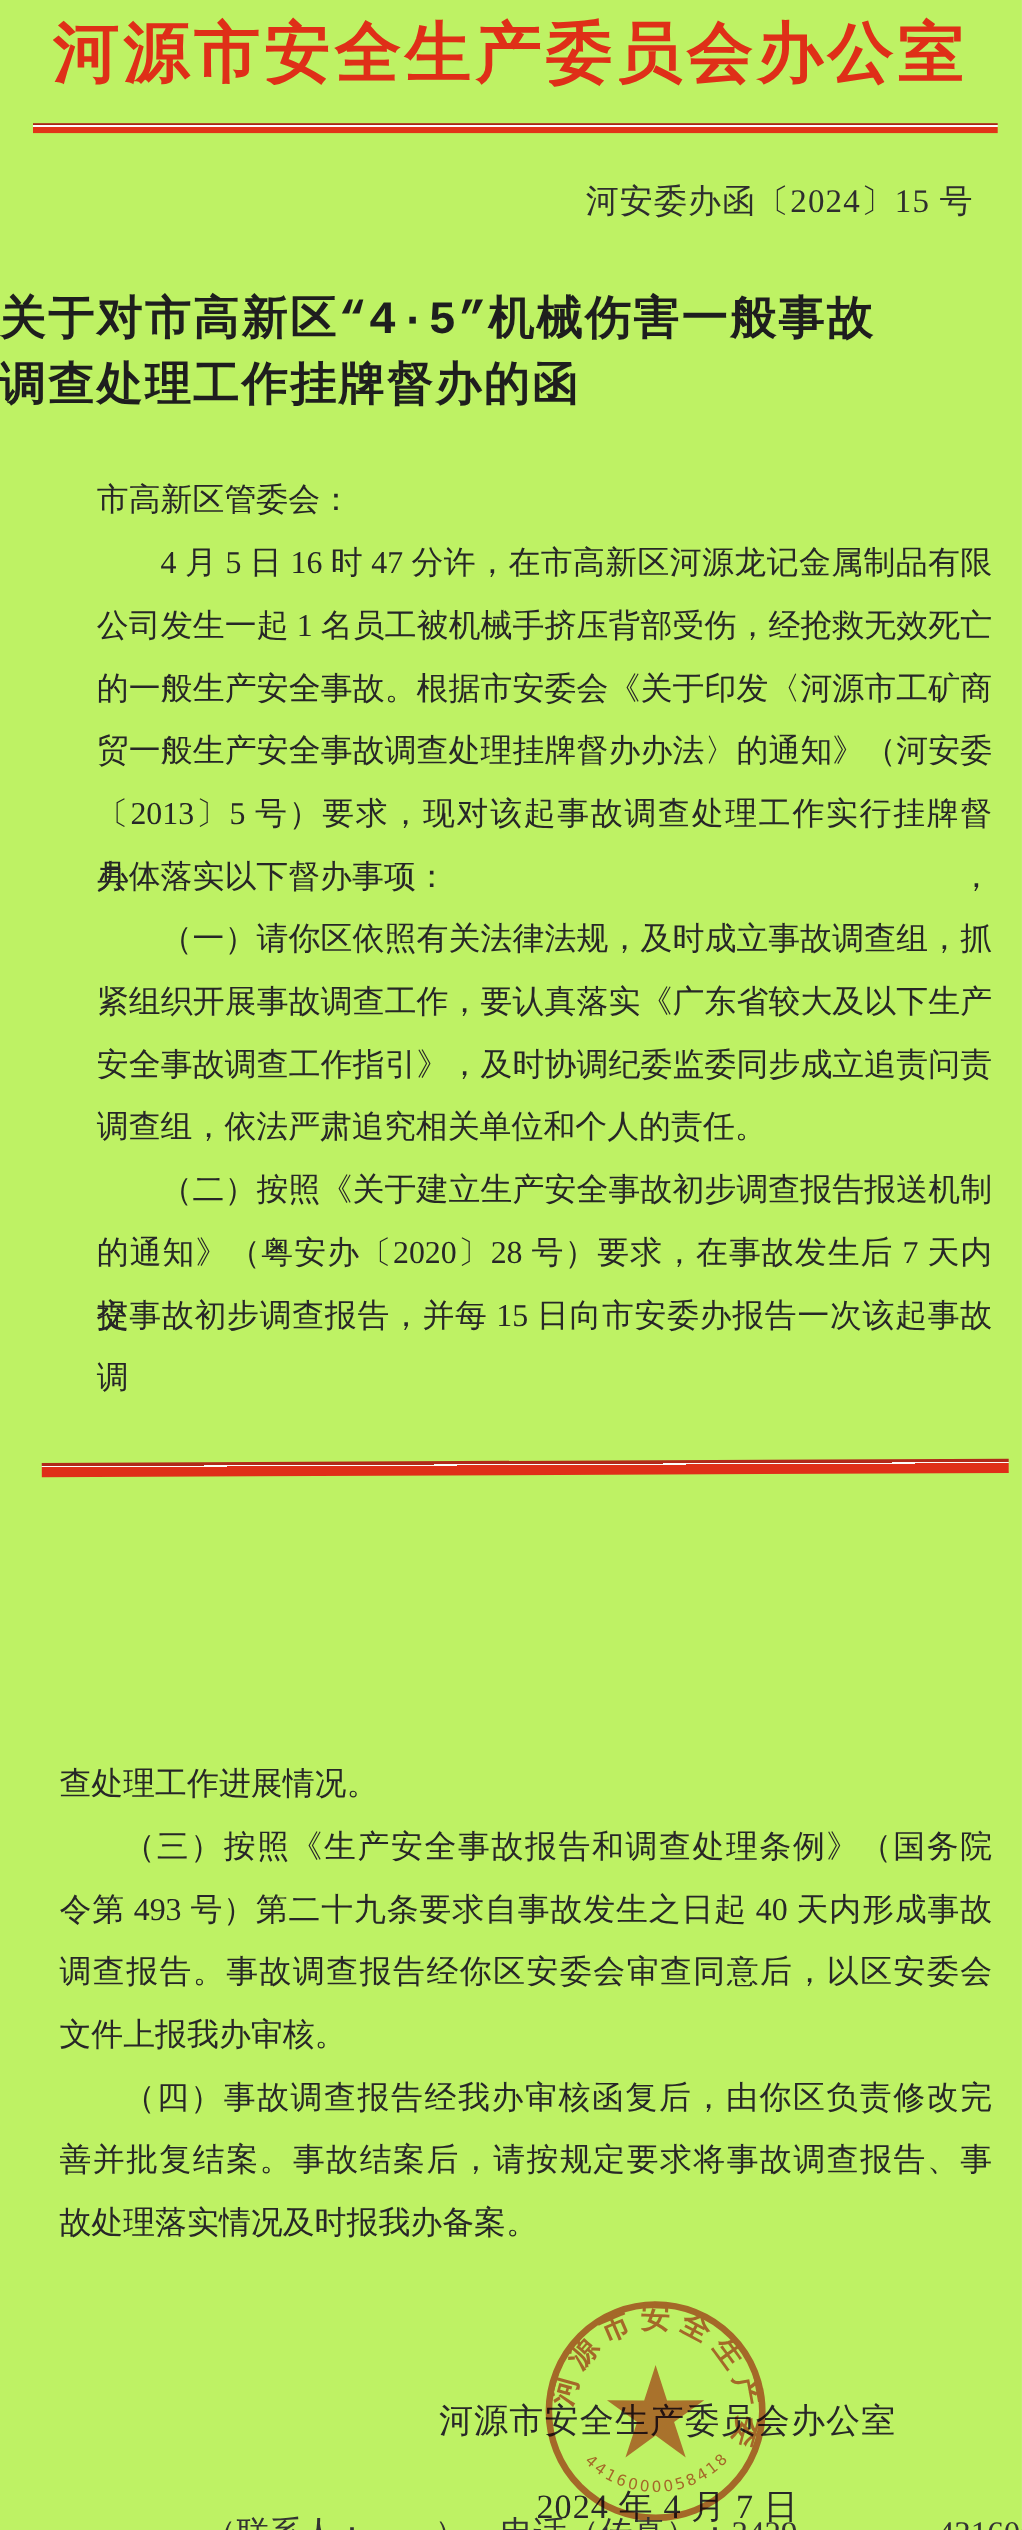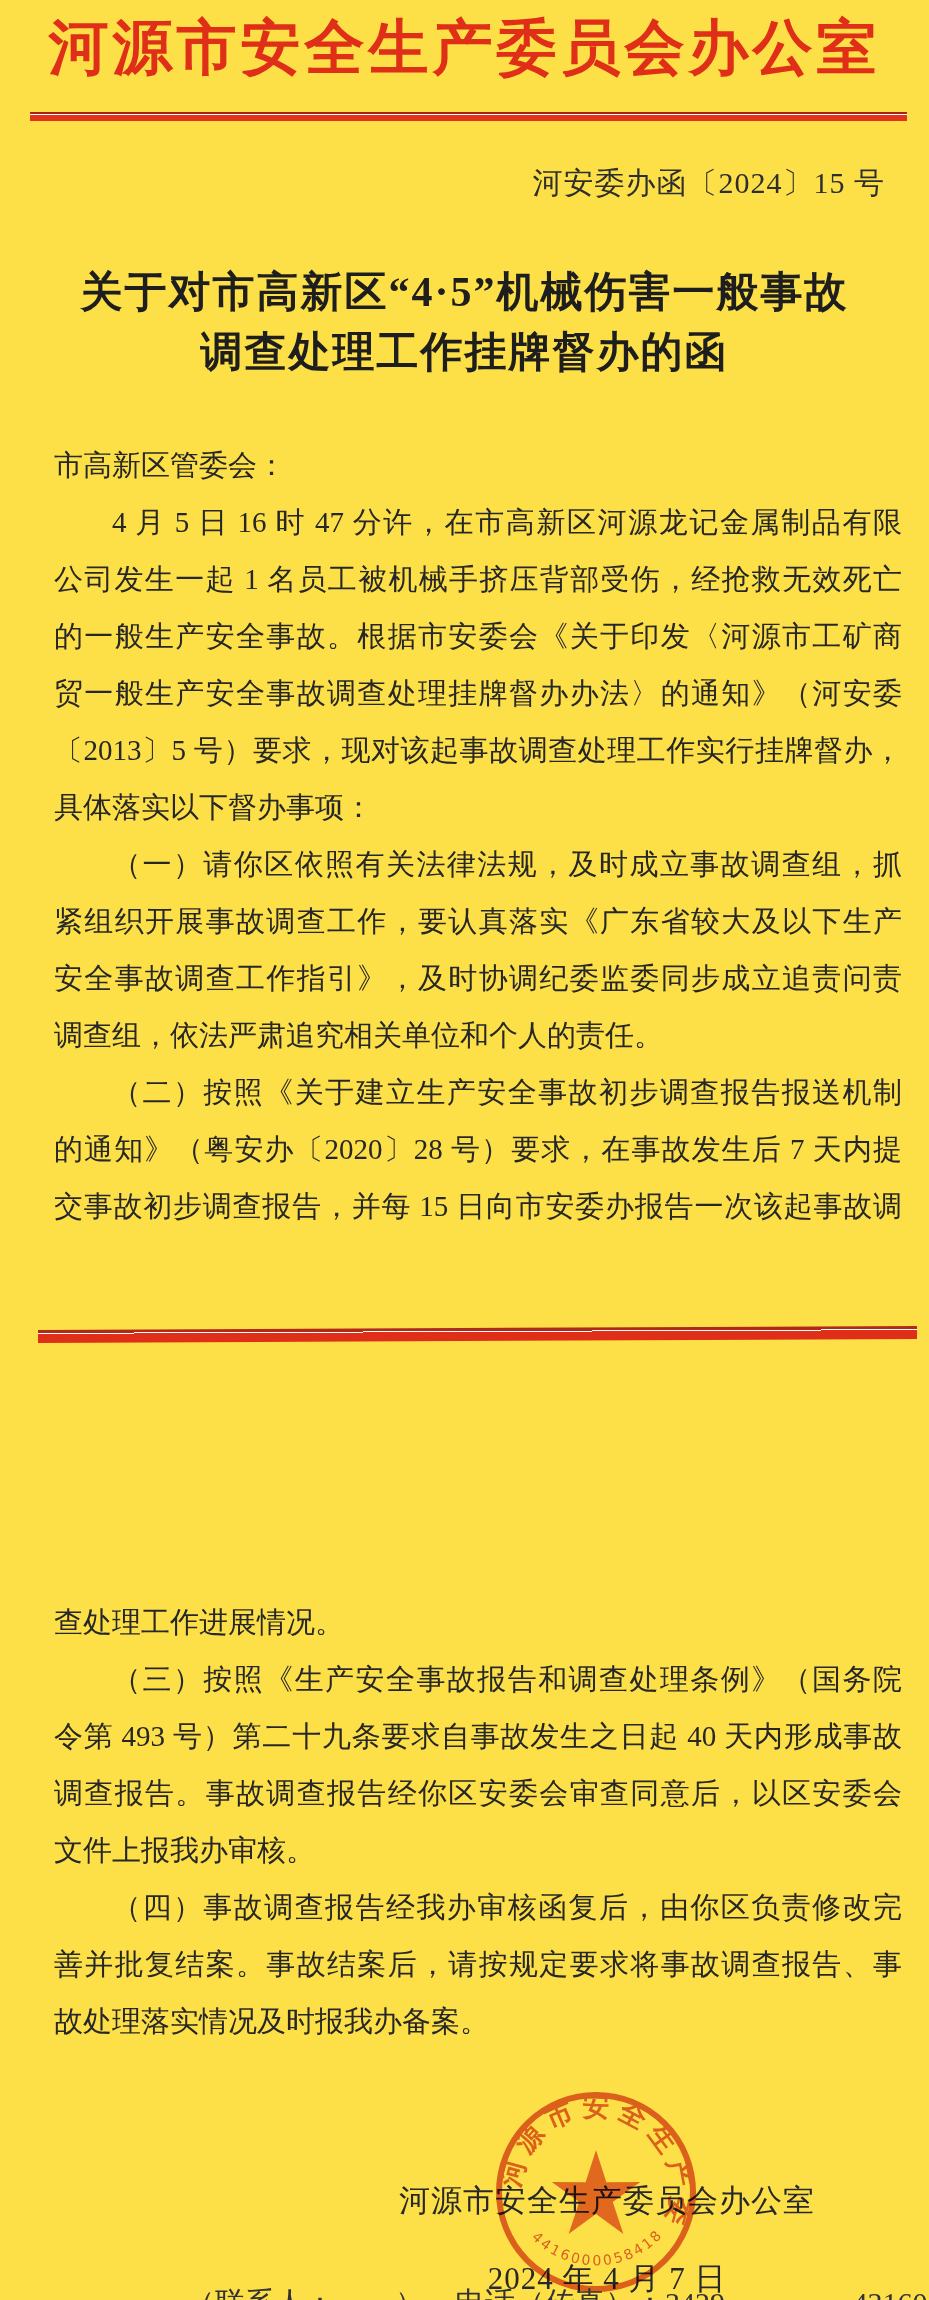--- a/index.html
+++ b/index.html
@@ -1,20 +1,20 @@
 <!DOCTYPE html>
 <html><head>
 <meta charset="utf-8">
 <style>
   html,body{margin:0;padding:0;background:#e9e9e9;}
   .page{
     position:relative;
     width:929px;height:2300px;
     margin:0 auto;
-    background:#fde047;
+    background:#bef264;
     overflow:hidden;
     font-family:"Liberation Serif","DejaVu Serif",serif;
     color:#262626;
   }
   
   .issuer{
     position:absolute;top:8px;left:0;right:0;
     text-align:center;
     font-size:60px;font-weight:700;
     letter-spacing:4px;
@@ -26,32 +26,33 @@
     background:linear-gradient(to bottom,#a92417 0 2px,#fdfdfb 2px 3px,#e23418 3px 9px);
   }
   .doc-number{
     position:absolute;top:163px;right:44px;
     font-size:30px;letter-spacing:1px;
     color:#2e2e2e;
   }
   
   .title{
     position:absolute;top:262px;left:0;right:0;
-    text-align:center;
+    text-align:left;
     font-size:42px;font-weight:700;
     line-height:60px;letter-spacing:2px;
     color:#1e1e1e;
+    font-family:Liberation Mono, monospace;
   }
   
   .body-block{
     position:absolute;left:54px;right:27px;
     font-size:29px;
     color:#272727;
   }
-  .body-1{top:437px;}
+  .body-1{top:427px;margin-left:34px;}
   .body-2{top:1594px;}
   .line{height:57px;line-height:57px;white-space:nowrap;}
   .line.j{white-space:normal;text-align:justify;text-align-last:justify;}
   .line.ind{text-indent:2em;}
   
   .page-divider{
     position:absolute;top:1328px;left:38px;right:12px;height:13px;
     transform:rotate(-0.25deg);
     background:linear-gradient(to bottom,#b02a1a 0 3px,#fdfdfb 3px 4px,#df2f18 4px 13px);
   }

